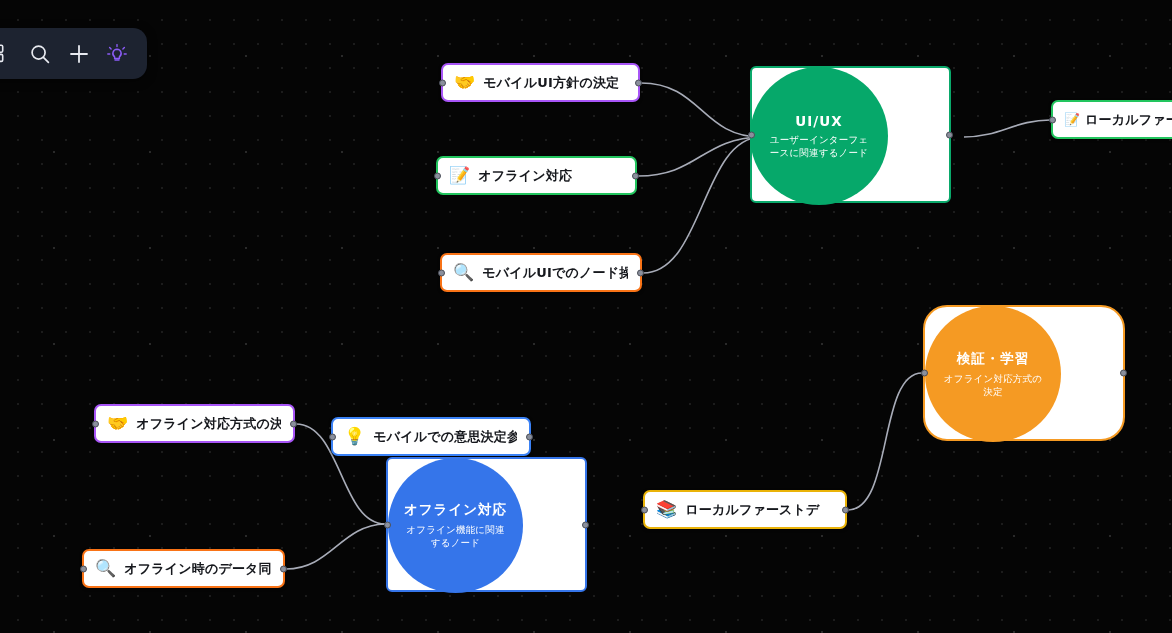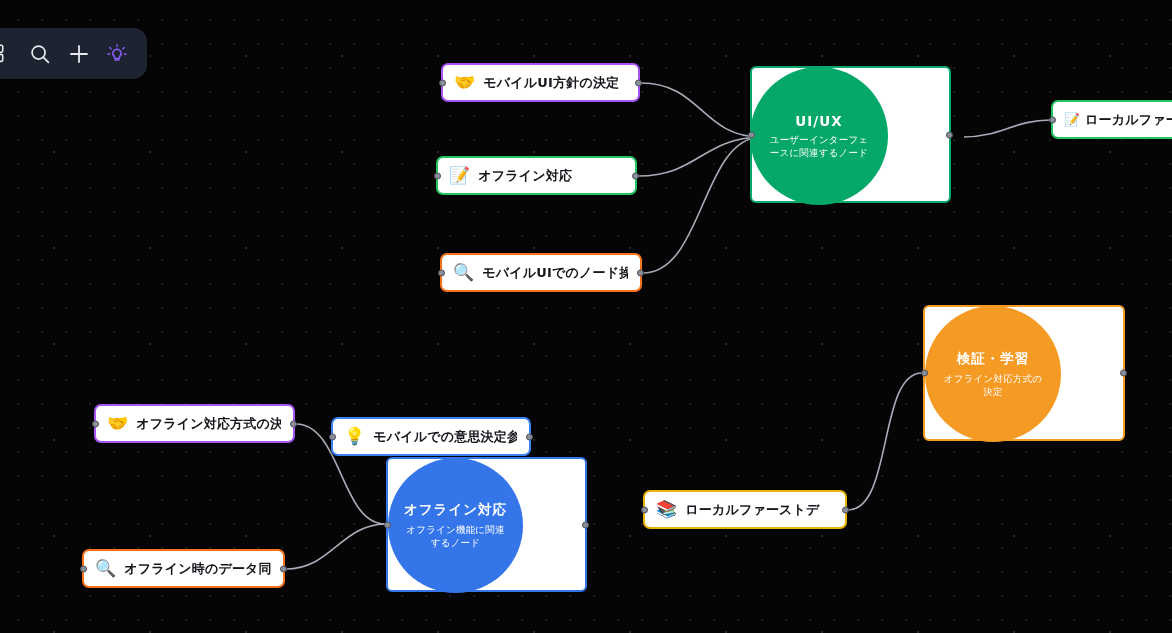--- a/index.html
+++ b/index.html
@@ -217,21 +217,21 @@
         <div class="handle r"></div>
       </div>
       <div class="node group" style="left: 750px; top: 66px; width: 201px; height: 137px; border-color: rgb(10, 169, 107);">
         <div class="circle" style="width: 138px; height: 138px; left: -2px; top: -1px; background: rgb(6, 168, 106);">
           <div class="gtitle">UI/UX</div>
           <div class="gsub">ユーザーインターフェースに関連するノード</div>
         </div>
         <div class="handle l"></div>
         <div class="handle r"></div>
       </div>
-      <div class="node group" style="left: 923px; top: 305px; width: 202px; height: 136px; border-color: rgb(245, 154, 35);">
+      <div class="node group" style="left: 923px; top: 305px; width: 202px; height: 136px; border-color: rgb(245, 154, 35); border-radius: 24px;">
         <div class="circle" style="width: 136px; height: 136px; left: 0px; top: -1px; background: rgb(245, 154, 35);">
           <div class="gtitle">検証・学習</div>
           <div class="gsub">オフライン対応方式の決定</div>
         </div>
         <div class="handle l"></div>
         <div class="handle r"></div>
       </div>
       <div class="node group" style="left: 386px; top: 457px; width: 201px; height: 135px; border-color: rgb(53, 117, 234);">
         <div class="circle" style="width: 135px; height: 135px; left: 0px; top: -1px; background: rgb(53, 117, 234);">
           <div class="gtitle">オフライン対応</div>

